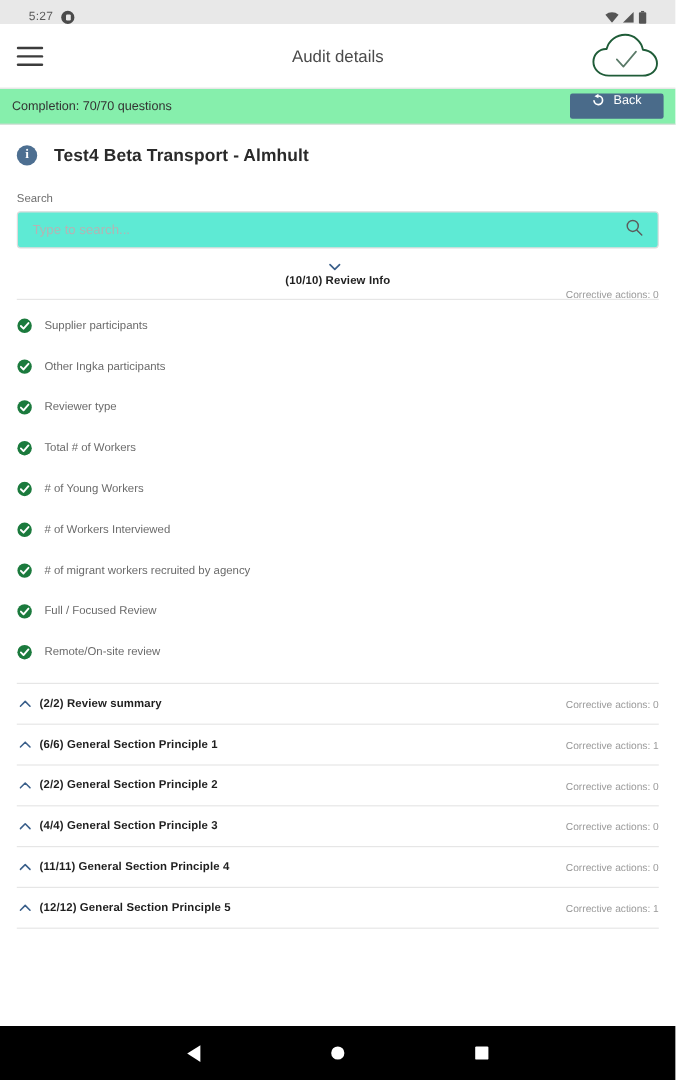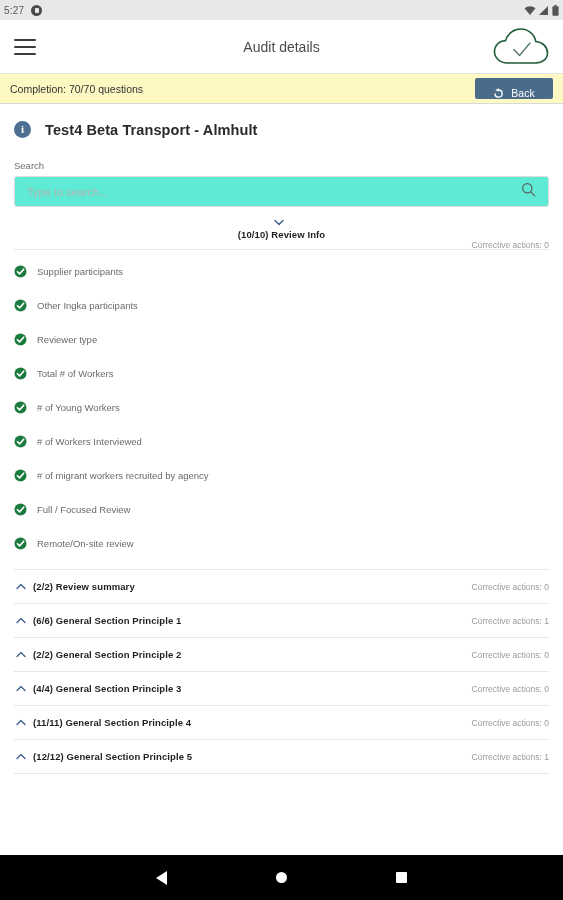--- a/index.html
+++ b/index.html
@@ -6,22 +6,22 @@
   html, body {
     width: 563px; height: 900px;
     font-family: "Liberation Sans", sans-serif;
     background: #ffffff;
     overflow: hidden;
   }
   .screen { width: 563px; height: 900px; display: flex; flex-direction: column; position: relative; background:#fff; }
 
   
   .status-bar {
-    height: 20px; background: #e8e8e8; display: flex; align-items: center;
-    padding: 0 4px; flex: 0 0 20px;
+    height: 20px; background: #e8e8e8; display: flex; align-items: flex-end;
+    padding: 0 24px; flex: 0 0 20px;
   }
   .status-left { display: flex; align-items: center; gap: 7px; }
   .status-time { font-size: 10px; color: #5a5a5a; letter-spacing: .2px; }
   .status-appicon {
     width: 11px; height: 11px; border-radius: 50%; background: #4a4a4a;
     display:flex; align-items:center; justify-content:center;
   }
   .status-appicon::after{ content:""; width:4px; height:5px; background:#e8e8e8; border-radius:1px; }
   .status-right { margin-left: auto; display: flex; align-items: center; gap: 3px; }
   .ic-wifi { width: 12px; height: 9px; position: relative; }
@@ -36,28 +36,28 @@
   .hamburger { width: 22px; height: 16px; display: flex; flex-direction: column; justify-content: space-between; cursor: pointer; }
   .hamburger span { display: block; height: 2px; background: #3c3c3c; border-radius: 1px; }
   .appbar-title {
     position: absolute; left: 0; right: 0; text-align: center;
     font-size: 14px; color: #4a4a4a; pointer-events: none;
   }
   .cloud-icon { margin-left: auto; width: 56px; height: 40px; position: relative; z-index: 2; }
 
   
   .completion-bar {
-    flex: 0 0 30px; height: 30px; background: #fef9c3; border-bottom: 1px solid #d8d8d8;
+    flex: 0 0 30px; height: 30px; background: #86efac; border-bottom: 1px solid #d8d8d8;
     display: flex; align-items: center; padding: 0 10px;
   }
   .completion-text { font-size: 10.5px; color: #333; }
   .back-btn {
     margin-left: auto; background: #4a6b8a; color: #ffffff; border: none;
     height: 21px; min-width: 78px; border-radius: 2px;
-    display: flex; align-items: flex-end; justify-content: center; gap: 7px;
+    display: flex; align-items: flex-start; justify-content: center; gap: 7px;
     font-size: 10.5px; font-family: "Liberation Sans", sans-serif; cursor: pointer;
     padding: 0 10px;
   }
   .back-btn svg { display:block; }
 
   
   .content { flex: 1 1 auto; overflow: hidden; padding: 0 14px; background:#fff; position:relative; }
 
   .title-row { display: flex; align-items: center; gap: 14px; margin-top: 17px; }
   .info-icon {

